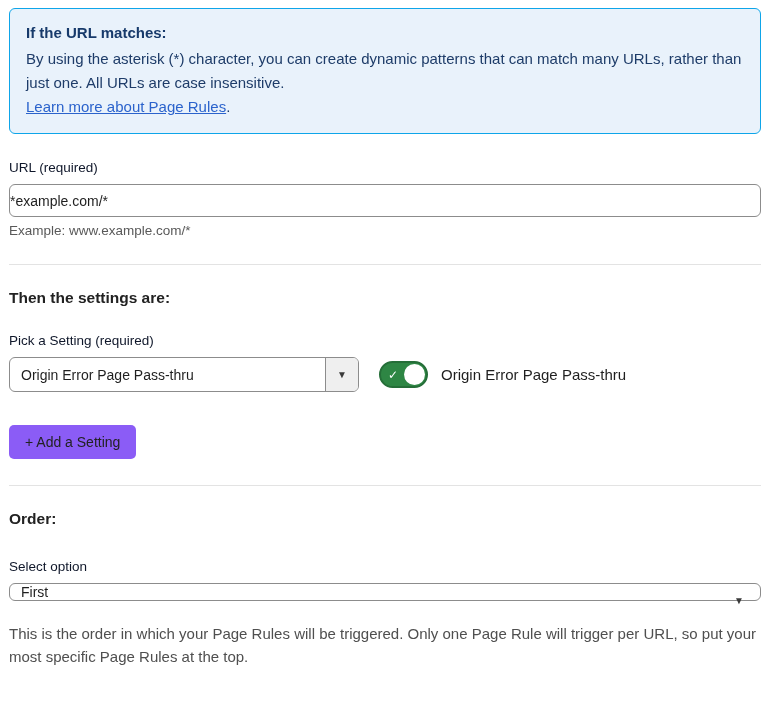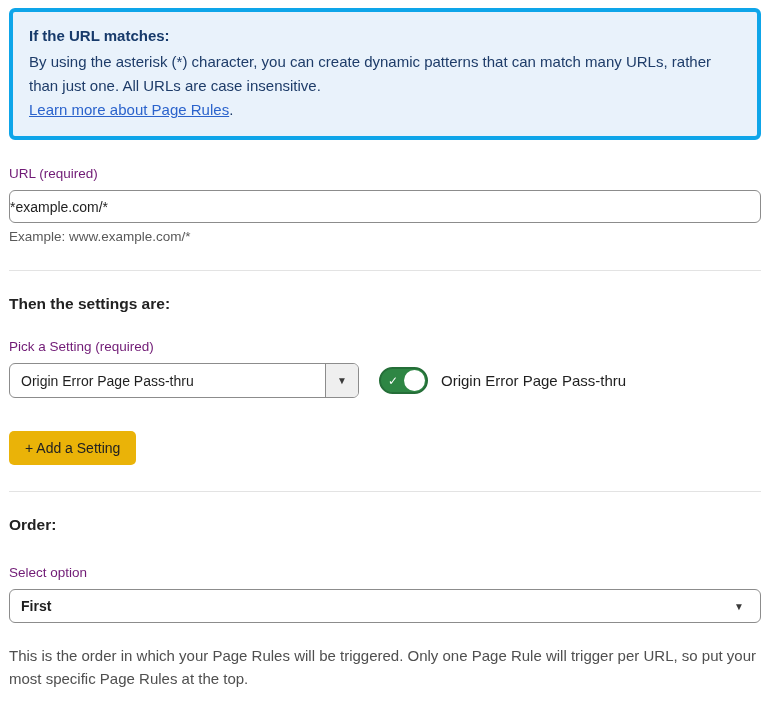--- a/index.html
+++ b/index.html
@@ -17,21 +17,21 @@
     font-size: 20px;
     font-weight: 700;
     color: #2f2f2f;
     letter-spacing: 0.1px;
     margin-bottom: 16px;
   }
 
   
   .info-box {
     background: #e9f2fb;
-    border: 4px solid #0ea5e9;
+    border: 1px solid #0ea5e9;
     border-radius: 6px;
     padding: 12px 16px 14px 16px;
     color: #1e3c69;
     font-size: 15px;
     line-height: 1.6;
   }
   .info-box-heading {
     font-weight: 700;
     color: #173a6b;
     margin-bottom: 2px;
@@ -41,21 +41,21 @@
     color: #2b63cc;
     text-decoration: underline;
     cursor: pointer;
   }
   .info-link-suffix { color: #1e3c69; }
 
   
   .field-label {
     display: block;
     font-size: 13.5px;
-    color: #701a75;
+    color: #0f172a;
     margin-bottom: 9px;
   }
   .field-helper {
     font-size: 13.5px;
     color: #595959;
     margin-top: 6px;
   }
 
   .url-section { margin-top: 26px; }
   .text-input {
@@ -166,42 +166,41 @@
     display: inline-block;
     border: none;
     border-radius: 5px;
     font-size: 14px;
     font-family: "Liberation Sans", "DejaVu Sans", sans-serif;
     padding: 9px 16px;
     cursor: pointer;
     line-height: 1;
   }
   .btn-gray {
-    background: #eab308;
+    background: #8b5cf6;
     color: #222222;
   }
   .add-setting-btn { margin-top: 33px; padding: 10px 16px; }
 
   .order-label-row { margin-top: 31px; }
 
   
   .wide-select {
     position: relative;
     width: 100%;
-    height: 34px;
+    height: 18px;
     border: 1px solid #8c8c8c;
     border-radius: 6px;
     background: #ffffff;
     display: flex;
     align-items: center;
     padding-left: 11px;
     font-size: 14px;
     color: #1f1f1f;
     cursor: pointer;
-    font-weight: bold;
   }
   .wide-select .caret {
     position: absolute;
     right: 16px;
     top: 12px;
   }
 
   .order-helper {
     font-size: 15px;
     color: #4f4f4f;

